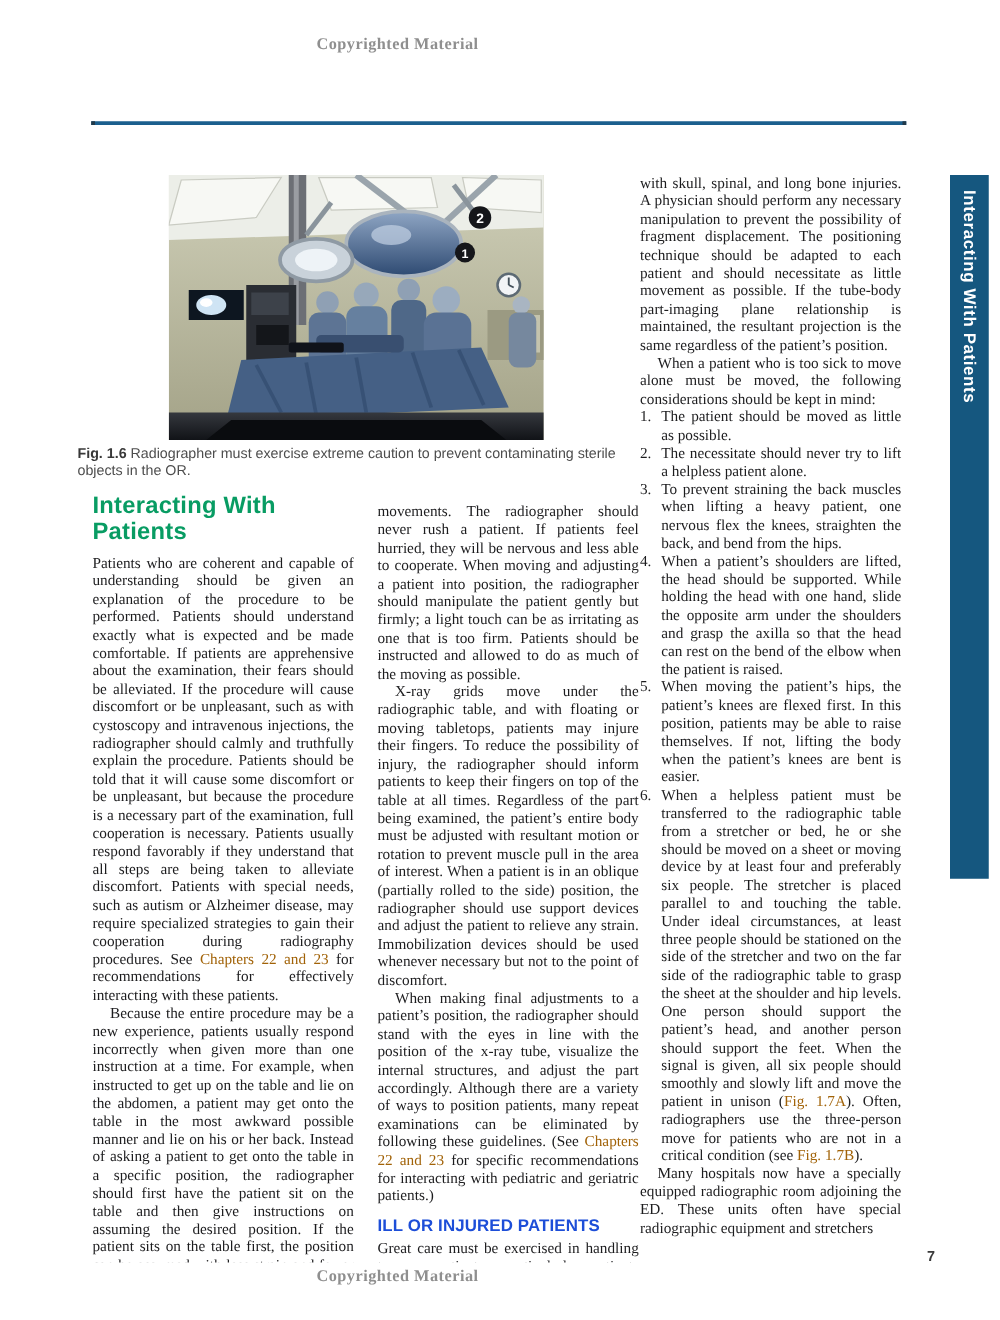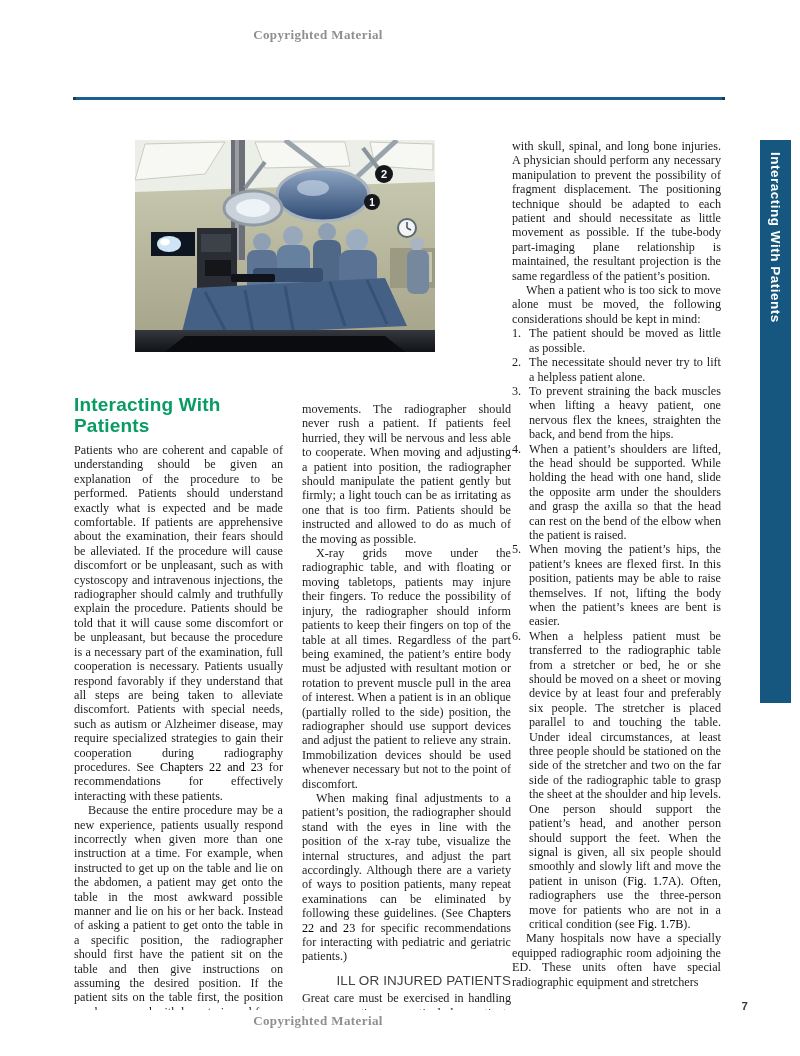--- a/index.html
+++ b/index.html
@@ -37,27 +37,27 @@
   p.body-para { margin:0; }
   p.body-para.indent { text-indent:14px; }
   p.body-para.cont { text-align-last:justify; }
   .col-heading {
     margin:0 0 7px 0; font-family:"Liberation Sans", sans-serif;
     font-weight:bold; font-size:19px; line-height:21px; color:#089c63;
     text-align:left; letter-spacing:0.2px;
   }
   .col-subheading {
     margin:10px 0 3px 0; font-family:"Liberation Sans", sans-serif;
-    font-weight:normal; font-size:13.5px; color:#404040; text-align:right;
+    font-weight:bold; font-size:13.5px; color:#1d4ed8; text-align:left;
     letter-spacing:0.1px;
   }
   ol.num-list { margin:0; padding:0; list-style:none; }
   ol.num-list li { position:relative; padding-left:17px; text-align:justify; }
   ol.num-list .num { position:absolute; left:0; top:0; }
-  .ref-link { color:#000000; cursor:pointer; }
+  .ref-link { color:#a16207; cursor:pointer; }
   .em { }
   .side-tab {
     position:absolute; left:760px; top:140px; width:31px; height:563px;
     background:#15577f;
   }
   .side-tab .tab-label {
     display:block; writing-mode:vertical-rl; height:100%; width:31px;
     line-height:31px; padding-top:12px; box-sizing:border-box;
     font-family:"Liberation Sans", sans-serif; font-weight:bold;
     font-size:13.5px; letter-spacing:0.5px; color:#ffffff; text-align:left;
@@ -152,20 +152,24 @@
       <path d="M70,152 L90,190 M110,150 L118,192 M150,146 L158,190 M195,142 L210,186 M232,140 L252,184" stroke="#324b6e" stroke-width="3" fill="none" opacity="0.7"></path>
       <rect x="118" y="128" width="70" height="14" rx="4" fill="#394f70"></rect>
 
       <rect x="96" y="134" width="44" height="8" rx="2" fill="#10131a"></rect>
 
       <rect x="0" y="190" width="300" height="22" fill="url(#floorg)"></rect>
       <polygon points="30,212 270,212 250,196 50,196" fill="#0a0c0f"></polygon>
     </svg>
   </div>
 
+  <div class="caption">
+    <span class="cap-label">Fig. 1.6</span>
+    <span>Radiographer must exercise extreme caution to prevent contaminating sterile objects in the OR.</span>
+  </div>
 
   <div id="col-left" class="column">
       <h2 class="col-heading">Interacting With Patients</h2>
       <p class="body-para"><span>Patients who are coherent and capable of understanding should be given an explanation of the procedure to be performed. Patients should understand exactly what is expected and be made comfortable. If patients are apprehensive about the examination, their fears should be alleviated. If the procedure will cause discomfort or be unpleasant, such as with cystoscopy and intravenous injections, the radiographer should calmly and truthfully explain the procedure. Patients should be told that it will cause some discomfort or be unpleasant, but because the procedure is a necessary part of the examination, full cooperation is necessary. Patients usually respond favorably if they understand that all steps are being taken to alleviate discomfort. Patients with special needs, such as autism or Alzheimer disease, may require specialized strategies to gain their cooperation during radiography procedures. See </span><span class="ref-link">Chapters 22 and 23</span><span> for recommendations for effectively interacting with these patients.</span></p>
       <p class="body-para indent cont"><span>Because the entire procedure may be a new experience, patients usually respond incorrectly when given more than one instruction at a time. For example, when instructed to get up on the table and lie on the abdomen, a patient may get onto the table in the most awkward possible manner and lie on his or her back. Instead of asking a patient to get onto the table in a specific position, the radiographer should first have the patient sit on the table and then give instructions on assuming the desired position. If the patient sits on the table first, the position can be assumed with less strain and fewer awkward</span></p>
     </div>
   <div id="col-middle" class="column">
       <p class="body-para"><span>movements. The radiographer should never rush a patient. If patients feel hurried, they will be nervous and less able to cooperate. When moving and adjusting a patient into position, the radiographer should manipulate the patient gently but firmly; a light touch can be as irritating as one that is too firm. Patients should be instructed and allowed to do as much of the moving as possible.</span></p>
       <p class="body-para indent"><span>X-ray grids move under the radiographic table, and with floating or moving tabletops, patients may injure their fingers. To reduce the possibility of injury, the radiographer should inform patients to keep their fingers on top of the table at all times. Regardless of the part being examined, the patient’s entire body must be adjusted with resultant motion or rotation to prevent muscle pull in the area of interest. When a patient is in an oblique (partially rolled to the side) position, the radiographer should use support devices and adjust the patient to relieve any strain. Immobilization devices should be used whenever necessary but not to the point of discomfort.</span></p>
       <p class="body-para indent"><span>When making final adjustments to a patient’s position, the radiographer should stand with the eyes in line with the position of the x-ray tube, visualize the internal structures, and adjust the part accordingly. Although there are a variety of ways to position patients, many repeat examinations can be eliminated by following these guidelines. (See </span><span class="ref-link">Chapters 22 and 23</span><span> for specific recommendations for interacting with pediatric and geriatric patients.)</span></p>

